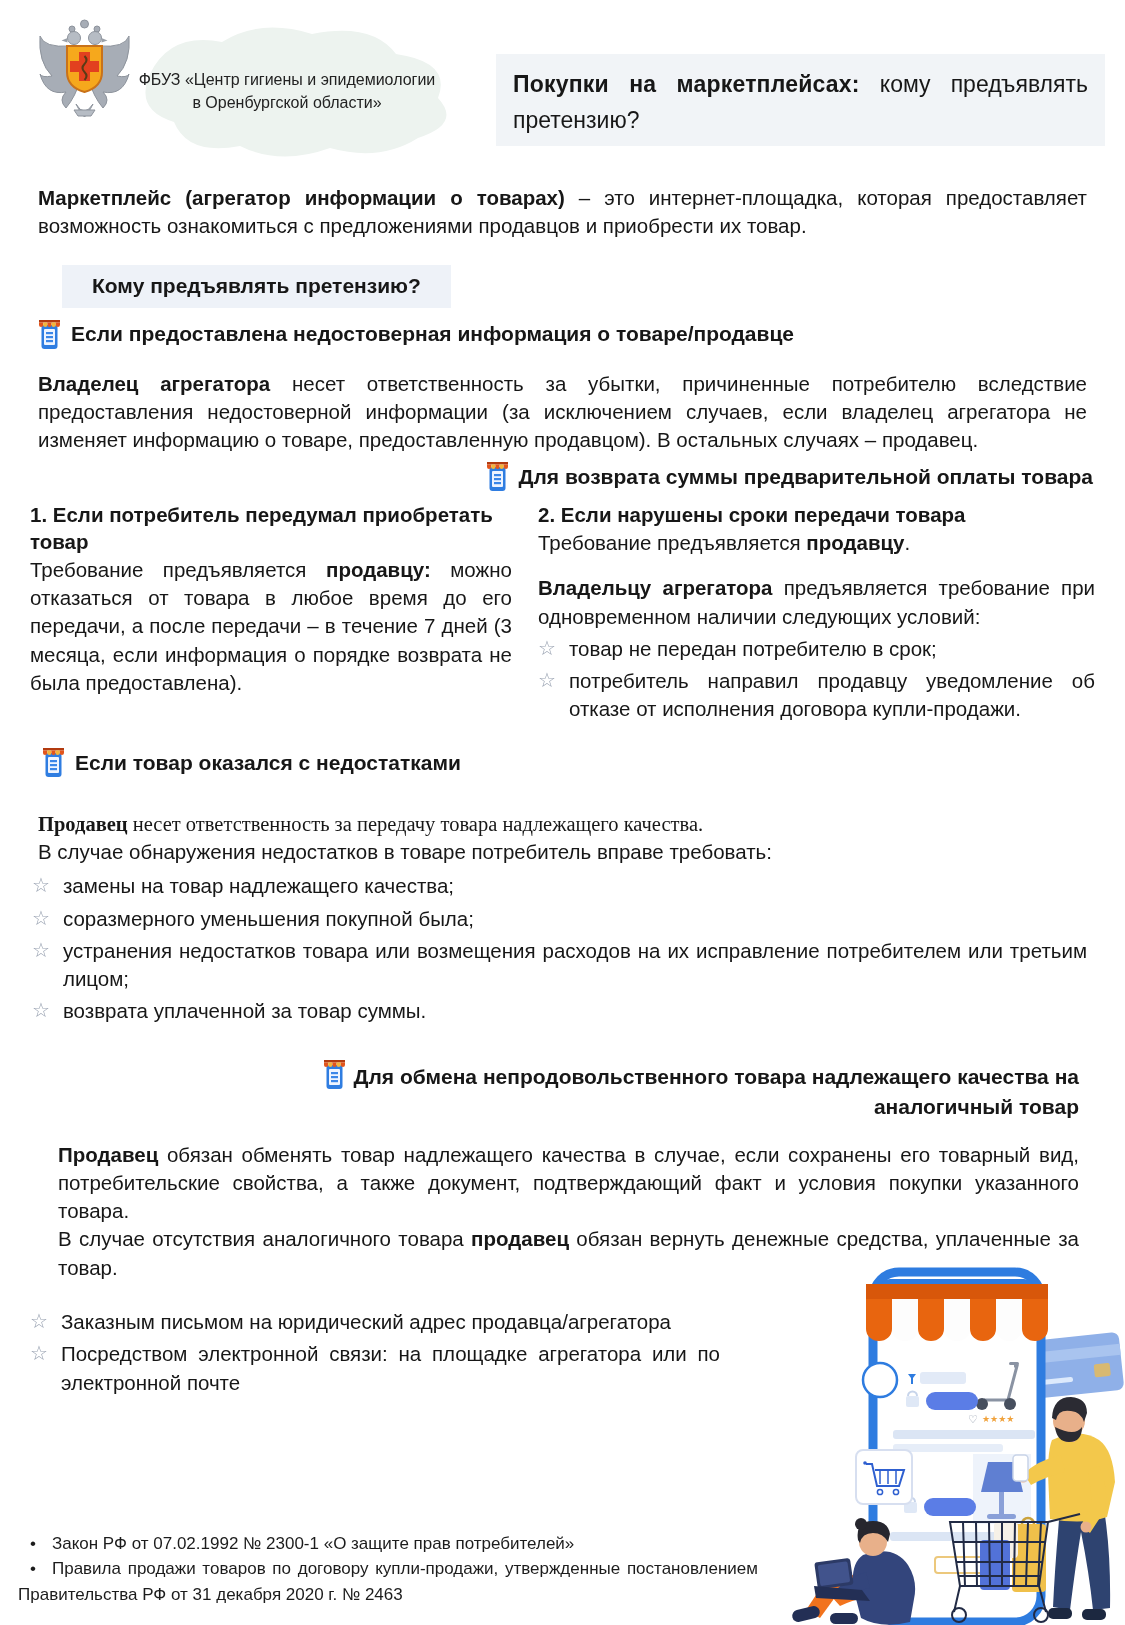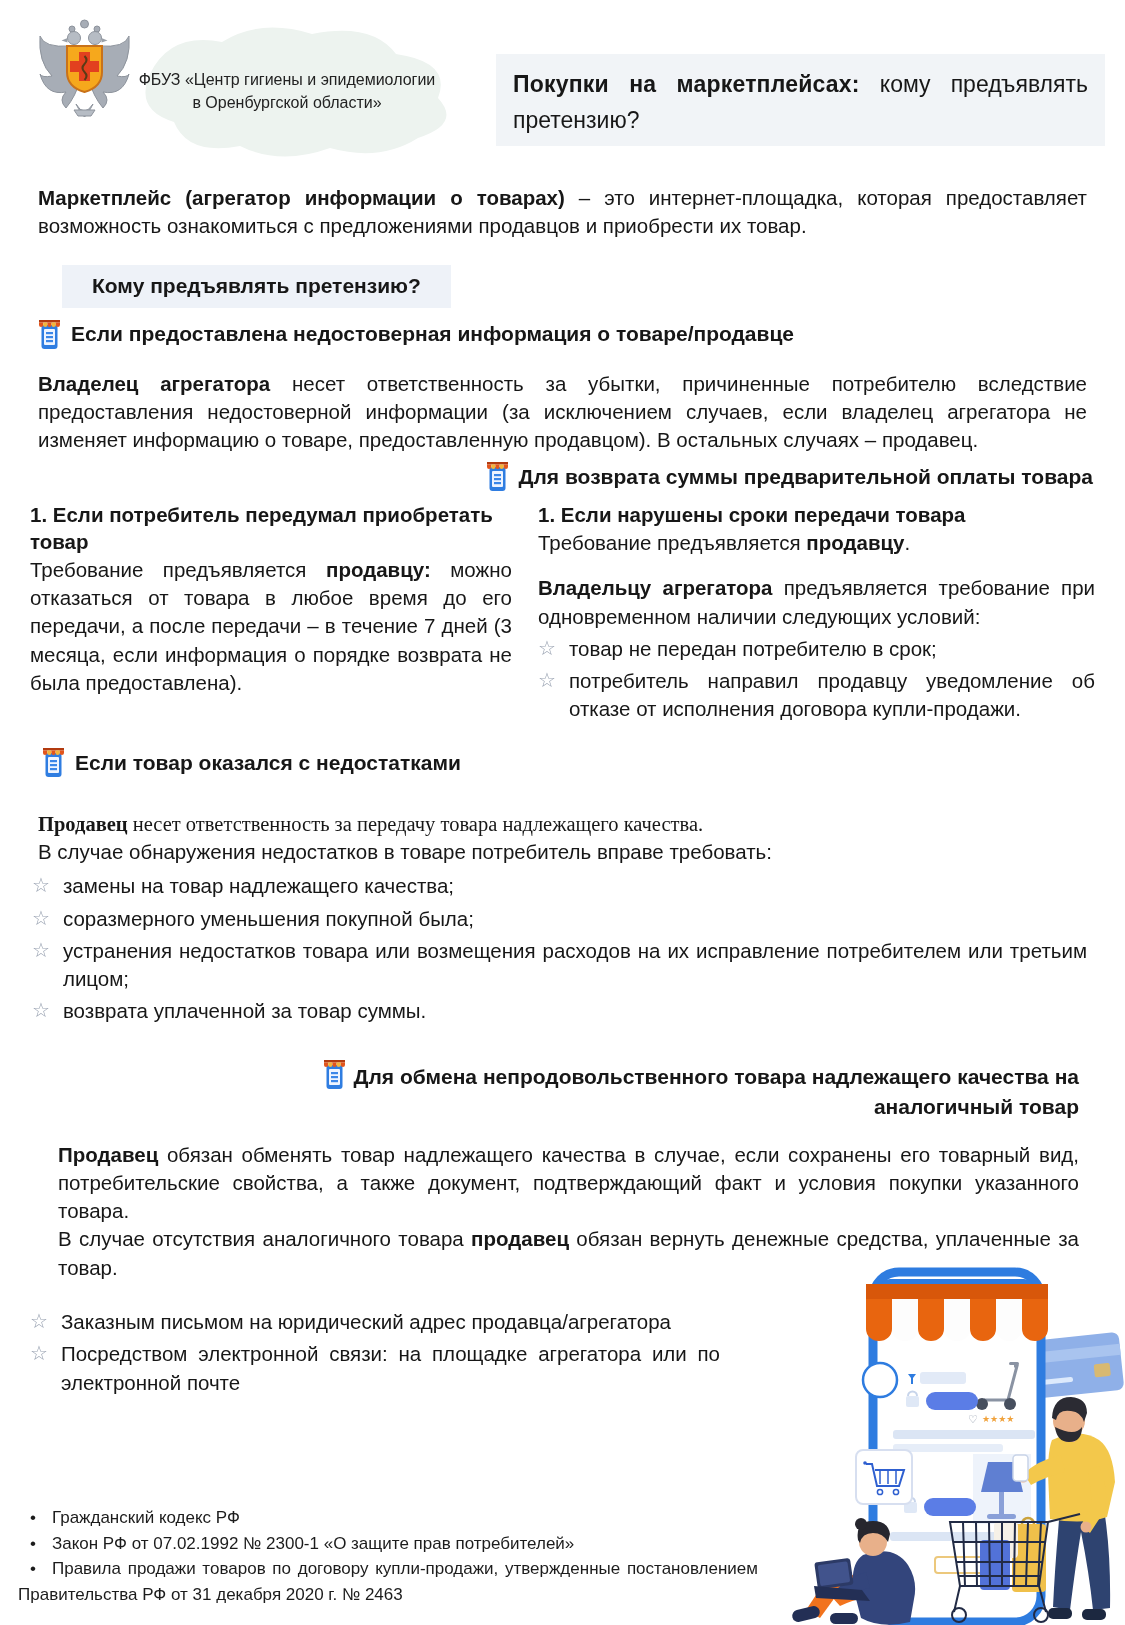--- a/index.html
+++ b/index.html
@@ -141,21 +141,21 @@
   </h3>
 
   <div class="columns">
     <div class="col1">
       <div class="col-h">1. Если потребитель передумал приобретать товар</div>
       <p class="col-p">
         <span>Требование предъявляется </span><b>продавцу:</b><span> можно отказаться от товара в любое время до его передачи, а после передачи – в течение 7 дней (3 месяца, если информация о порядке возврата не была предоставлена).</span>
       </p>
     </div>
     <div class="col2">
-      <div class="col-h">1. Если нарушены сроки передачи товара</div>
+      <div class="col-h">2. Если нарушены сроки передачи товара</div>
       <p class="col-p">
         <span>Требование предъявляется </span><b>продавцу</b><span>.</span>
       </p>
       <p class="col-p" style="margin-top:17px;">
         <b>Владельцу агрегатора</b><span> предъявляется требование при одновременном наличии следующих условий:</span>
       </p>
       <div class="star-list">
         <div class="star-item">
           <span class="star">☆</span>
           <span class="itxt">товар не передан потребителю в срок;</span>
@@ -235,23 +235,20 @@
       <span class="itxt">Заказным письмом на юридический адрес продавца/агрегатора</span>
     </div>
     <div class="star-item">
       <span class="star">☆</span>
       <span class="itxt">Посредством электронной связи: на площадке агрегатора или по электронной почте</span>
     </div>
   </div>
 
   <div class="footer">
     <div class="f-item">
-      <span class="dot">•</span><span>Гражданский кодекс РФ</span>
-    </div>
-    <div class="f-item">
       <span class="dot">•</span><span>Закон РФ от 07.02.1992 № 2300-1 «О защите прав потребителей»</span>
     </div>
     <div class="f-item">
       <span class="dot">•</span><span>Правила продажи товаров по договору купли-продажи, утвержденные постановлением Правительства РФ от 31 декабря 2020 г. № 2463</span>
     </div>
   </div>
 
   <svg class="illustration" viewBox="0 0 395 400">
 
     <g transform="rotate(-6 350 145)">

